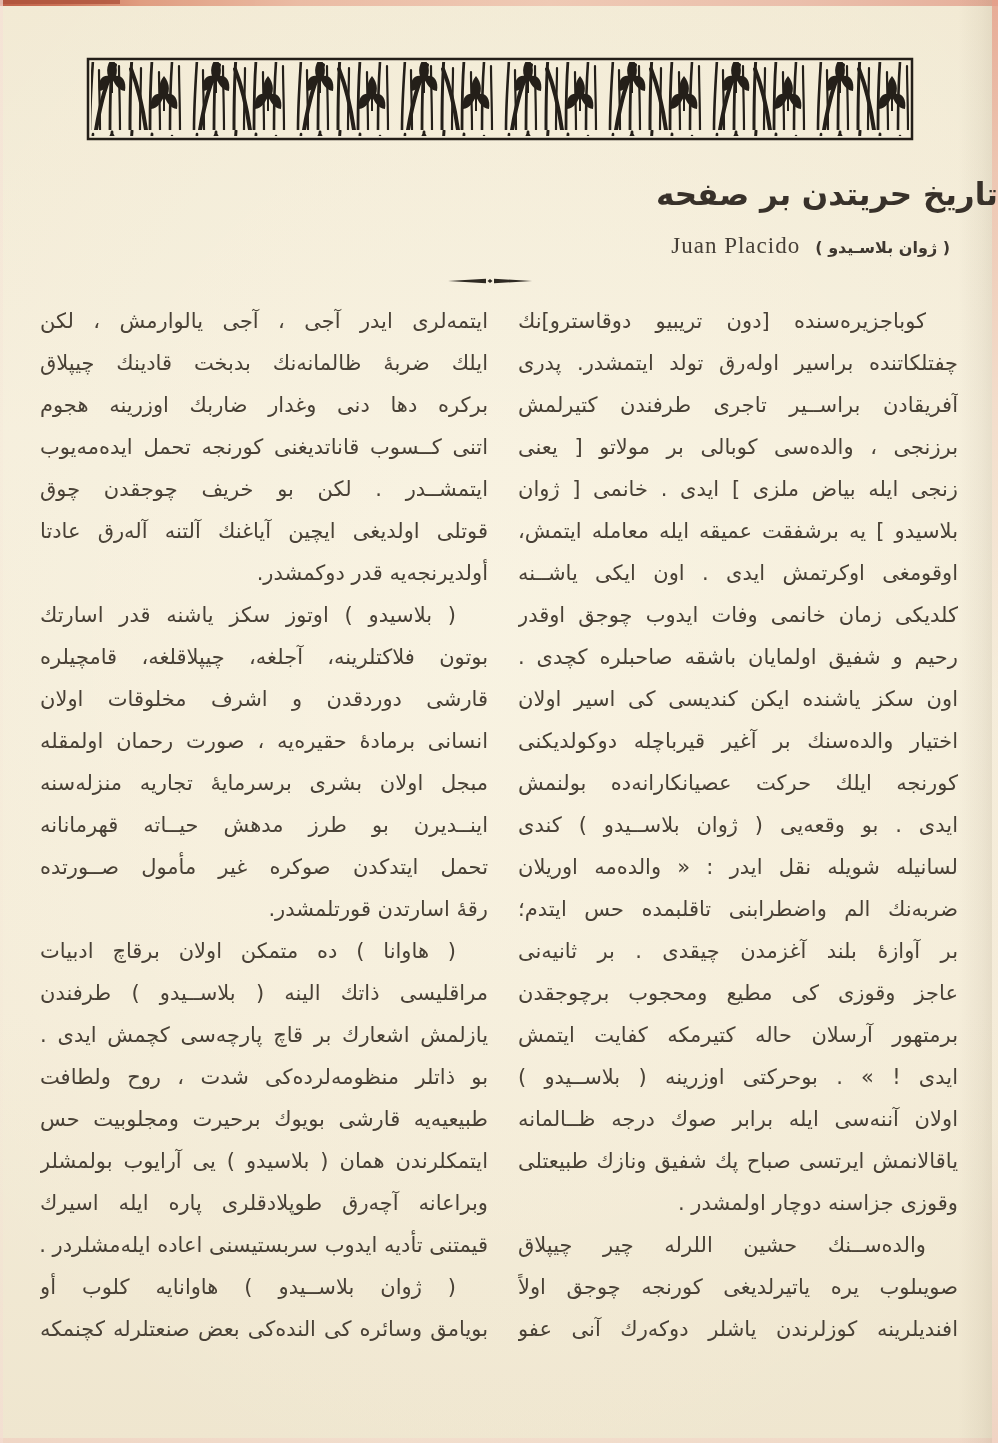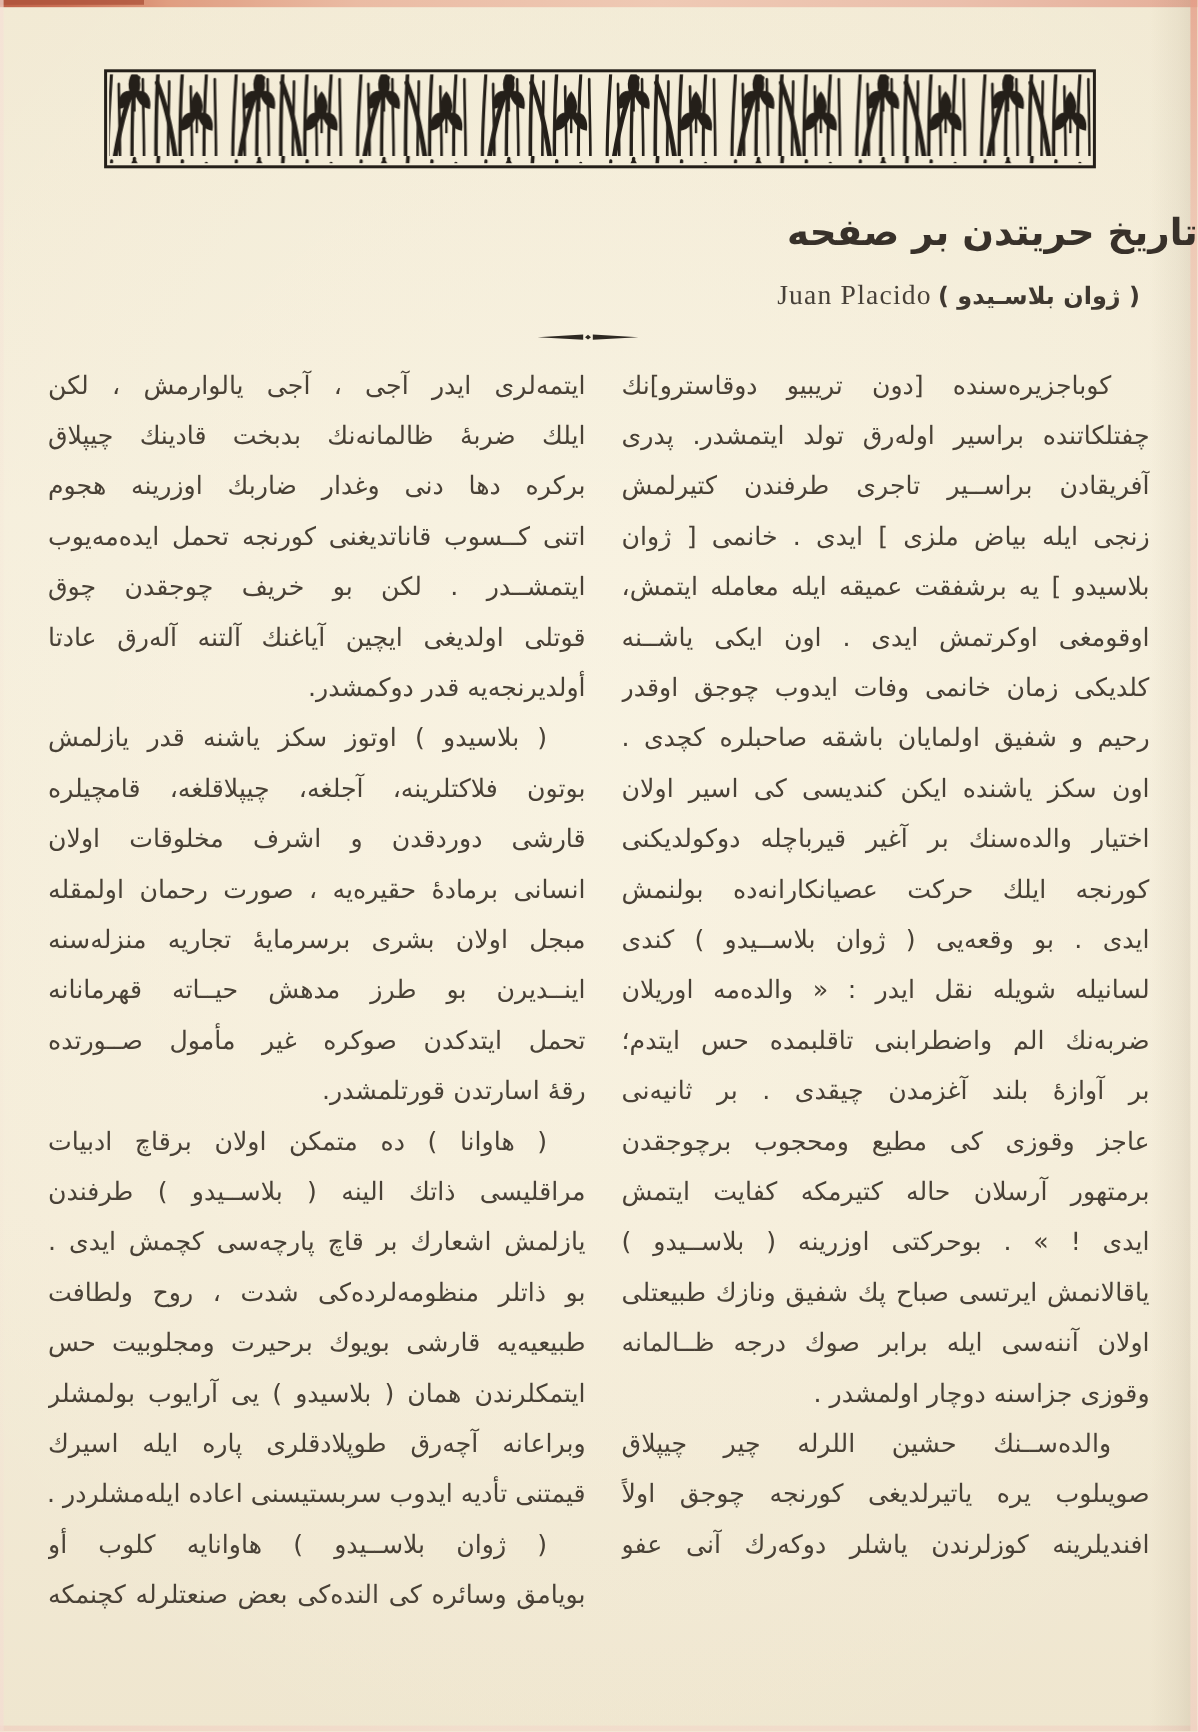--- a/index.html
+++ b/index.html
@@ -57,22 +57,22 @@
   
   .byline{
     position:absolute;top:233px;right:48px;
     color:#433b31;white-space:nowrap;
   }
   .byline .latin{
     font-family:"Liberation Serif","DejaVu Serif",serif;
     font-size:23px;letter-spacing:1px;color:#474038;
   }
   .byline .arabic{
-    font-size:20px;font-weight:bold;direction:rtl;unicode-bidi:embed;
-    color:#3f3830;
+    font-size:16px;font-weight:bold;direction:rtl;unicode-bidi:embed;
+    margin-left:10px;color:#3f3830;
   }
   
   .divider{
     position:absolute;left:448px;top:271px;width:84px;height:10px;
   }
   
   .column{
     position:absolute;top:300px;
     color:#494136;
     font-size:21px;
@@ -145,52 +145,53 @@
       <polygon points="0,5 38,2.8 38,7.2" fill="#2e2922"></polygon>
       <polygon points="46,2.8 84,5 46,7.2" fill="#2e2922"></polygon>
       <polygon points="39.5,5 42,3 44.5,5 42,7" fill="#2e2922"></polygon>
     </svg>
   </div>
 
   <div class="column column-right">
       <div class="line indent">كوباجزيره‌سنده [دون تريبيو دوقاسترو]نك</div>
       <div class="line">چفتلكاتنده براسير اوله‌رق تولد ايتمشدر. پدرى</div>
       <div class="line">آفريقادن براســير تاجرى طرفندن كتيرلمش</div>
+      <div class="line">برزنجى ، والده‌سى كوبالى بر مولاتو [ يعنى</div>
       <div class="line">زنجى ايله بياض ملزى ] ايدى . خانمى [ ژوان</div>
       <div class="line">بلاسيدو ] يه برشفقت عميقه ايله معامله ايتمش،</div>
       <div class="line">اوقومغى اوكرتمش ايدى . اون ايكى ياشــنه</div>
       <div class="line">كلديكى زمان خانمى وفات ايدوب چوجق اوقدر</div>
       <div class="line">رحيم و شفيق اولمايان باشقه صاحبلره كچدى .</div>
       <div class="line">اون سكز ياشنده ايكن كنديسى كى اسير اولان</div>
       <div class="line">اختيار والده‌سنك بر آغير قيرباچله دوكولديكنى</div>
       <div class="line">كورنجه ايلك حركت عصيانكارانه‌ده بولنمش</div>
       <div class="line">ايدى . بو وقعه‌يى ( ژوان بلاســيدو ) كندى</div>
       <div class="line">لسانيله شويله نقل ايدر : « والده‌مه اوريلان</div>
       <div class="line">ضربه‌نك الم واضطرابنى تاقلبمده حس ايتدم؛</div>
       <div class="line">بر آوازهٔ بلند آغزمدن چيقدى . بر ثانيه‌نى</div>
       <div class="line">عاجز وقوزى كى مطيع ومحجوب برچوجقدن</div>
       <div class="line">برمتهور آرسلان حاله كتيرمكه كفايت ايتمش</div>
       <div class="line">ايدى ! » . بوحركتى اوزرينه ( بلاســيدو )</div>
+      <div class="line">اولان آننه‌سى ايله برابر صوك درجه ظــالمانه</div>
       <div class="line">ياقالانمش ايرتسى صباح پك شفيق ونازك طبيعتلى</div>
-      <div class="line">اولان آننه‌سى ايله برابر صوك درجه ظــالمانه</div>
       <div class="line end">وقوزى جزاسنه دوچار اولمشدر .</div>
       <div class="line indent">والده‌ســنك حشين اللرله چير چيپلاق</div>
       <div class="line">صويىلوب يره ياتيرلديغى كورنجه چوجق اولاً</div>
       <div class="line">افنديلرينه كوزلرندن ياشلر دوكه‌رك آنى عفو</div>
     </div>
 
   <div class="column column-left">
       <div class="line">ايتمه‌لرى ايدر آجى ، آجى يالوارمش ، لكن</div>
       <div class="line">ايلك ضربهٔ ظالمانه‌نك بدبخت قادينك چيپلاق</div>
       <div class="line">بركره دها دنى وغدار ضاربك اوزرينه هجوم</div>
       <div class="line">اتنى كــسوب قاناتديغنى كورنجه تحمل ايده‌مه‌يوب</div>
       <div class="line">ايتمشــدر . لكن بو خريف چوجقدن چوق</div>
       <div class="line">قوتلى اولديغى ايچين آياغنك آلتنه آله‌رق عادتا</div>
       <div class="line end">أولديرنجه‌يه قدر دوكمشدر.</div>
-      <div class="line indent">( بلاسيدو ) اوتوز سكز ياشنه قدر يازلمش</div>
+      <div class="line indent">( بلاسيدو ) اوتوز سكز ياشنه قدر اسارتك</div>
       <div class="line">بوتون فلاكتلرينه، آجلغه، چيپلاقلغه، قامچيلره</div>
       <div class="line">قارشى دوردقدن و اشرف مخلوقات اولان</div>
       <div class="line">انسانى برمادهٔ حقيره‌يه ، صورت رحمان اولمقله</div>
       <div class="line">مبجل اولان بشرى برسرمايهٔ تجاريه منزله‌سنه</div>
       <div class="line">اينــديرن بو طرز مدهش حيــاته قهرمانانه</div>
       <div class="line">تحمل ايتدكدن صوكره غير مأمول صــورتده</div>
       <div class="line end">رقهٔ اسارتدن قورتلمشدر.</div>
       <div class="line indent">( هاوانا ) ده متمكن اولان برقاچ ادبيات</div>
       <div class="line">مراقليسى ذاتك الينه ( بلاســيدو ) طرفندن</div>
       <div class="line">يازلمش اشعارك بر قاچ پارچه‌سى كچمش ايدى .</div>

